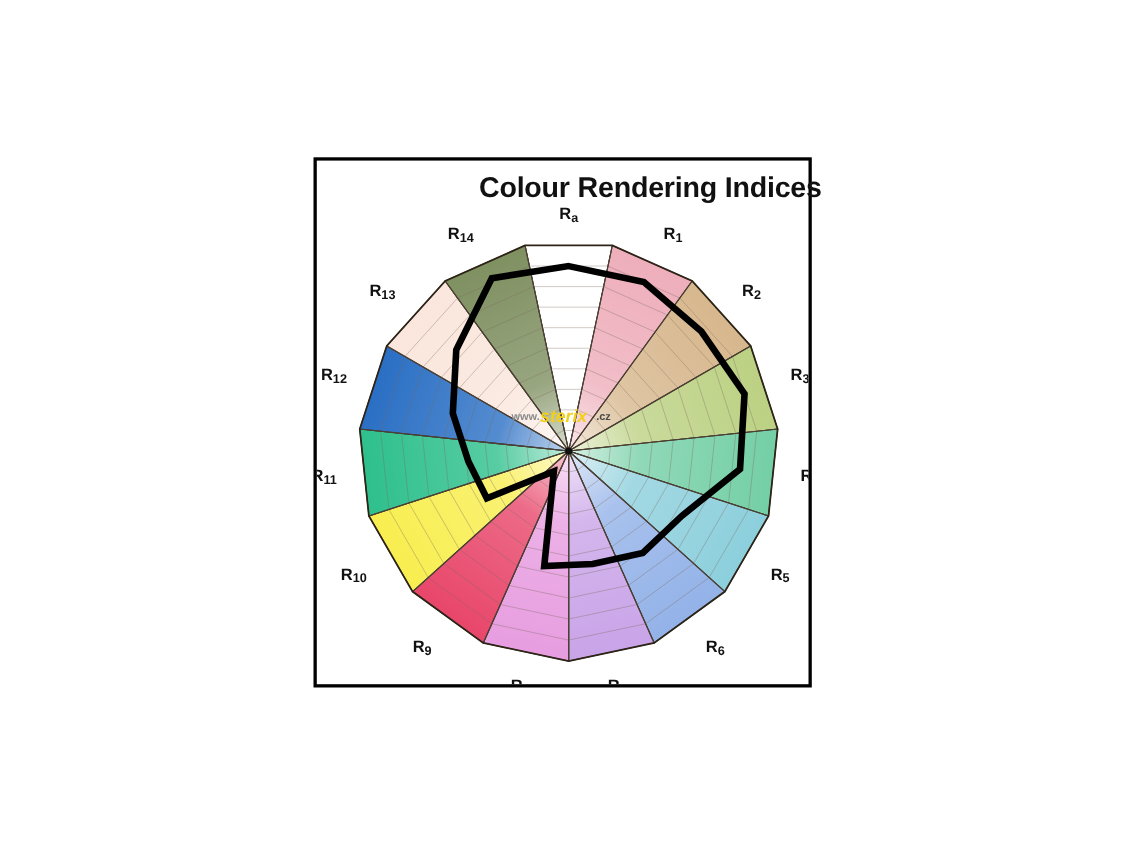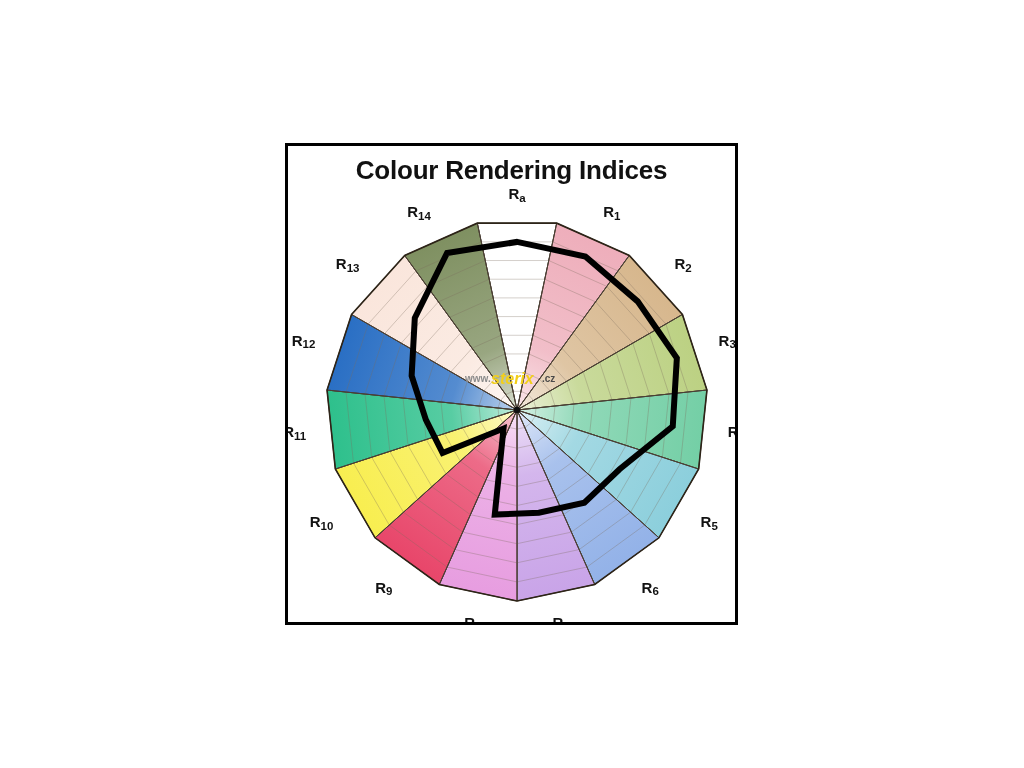--- a/index.html
+++ b/index.html
@@ -7,21 +7,21 @@
   body{
     width:1024px;height:768px;background:#ffffff;
     font-family:"Liberation Sans","DejaVu Sans",sans-serif;
     overflow:hidden;position:relative;
   }
   #chart-frame{
     position:absolute;left:285px;top:143px;width:453px;height:482px;
     background:#ffffff;border:3px solid #000000;box-sizing:border-box;
   }
   #chart-title{
-    position:absolute;left:0;top:9px;width:100%;text-align:center;
+    position:absolute;left:12px;top:9px;width:100%;text-align:right;
     font-size:26px;font-weight:bold;color:#111111;letter-spacing:-0.2px;
     font-family:"Liberation Sans","DejaVu Sans",sans-serif;
   }
   #radar-svg{position:absolute;left:0;top:0;width:447px;height:476px;}
   .axis-label{
     font-family:"Liberation Sans","DejaVu Sans",sans-serif;
     font-weight:bold;font-size:15px;fill:#111111;
   }
   .axis-label tspan.sub{font-size:11.5px;}
   .watermark-www{font-family:"Liberation Sans",sans-serif;font-size:10px;fill:#8a8a8a;font-weight:bold;}

